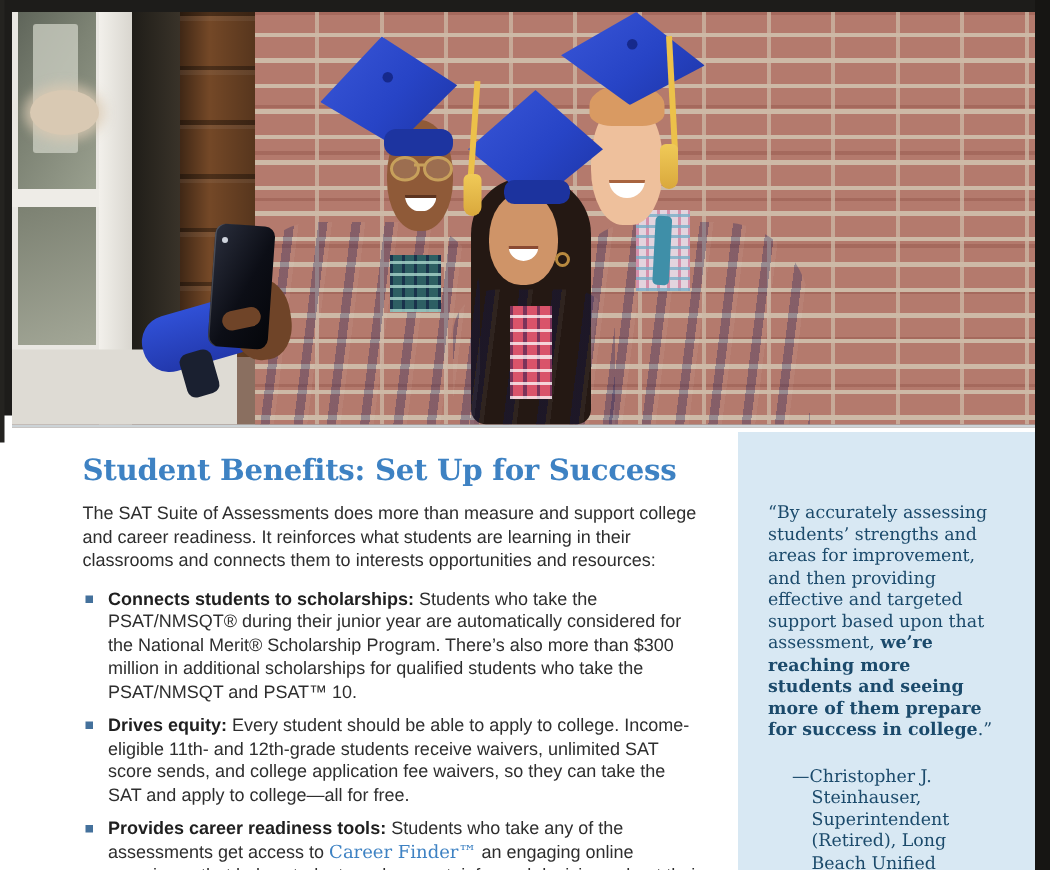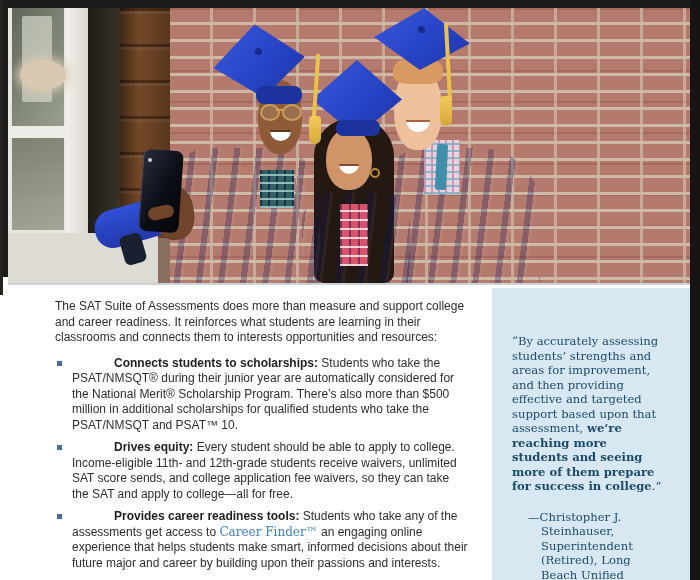--- a/index.html
+++ b/index.html
@@ -96,21 +96,21 @@
 
   
   .main{position:absolute;left:55px;top:299px;width:414px;}
   .heading{margin:3px 0 10px 0;font-family:"DejaVu Serif",serif;font-weight:700;
            font-size:19.5px;line-height:23px;color:#3e82c3;letter-spacing:-.2px;}
   .intro{margin:0 0 10px 0;font-size:12px;line-height:15.5px;color:#2e2e2e;}
   .bullets{list-style:none;margin:0;padding:0;}
   .bullets li{position:relative;padding-left:17px;margin-bottom:7px;
               font-size:12px;line-height:15.5px;color:#2e2e2e;}
   .bullet-sq{position:absolute;left:2px;top:5px;width:5px;height:5px;background:#44719c;}
-  .bullets strong{color:#1f1f1f;margin-left:42px;}
+  .bullets strong{color:#1f1f1f;}
   .career-link{font-family:"DejaVu Serif",serif;font-weight:400;color:#3e82c3;text-decoration:none;}
 
   
   .sidebar{position:absolute;left:492px;top:288px;width:198px;height:292px;
            background:#d8e8f3;box-sizing:border-box;padding:46px 24px 0 20px;}
   .quote{margin:0 0 11px 0;font-family:"DejaVu Serif",serif;font-size:11.6px;
          line-height:14.5px;color:#1b4a6b;}
   .quote b{font-weight:700;}
   .attribution{margin:16px;font-family:"DejaVu Serif",serif;font-size:11.6px;line-height:14.5px;
                color:#1b4a6b;padding-left:13px;text-indent:-13px;}
@@ -172,25 +172,26 @@
     <div class="tassel-tuft tassel1-tuft"></div>
     <div class="arm1"></div>
     <div class="cuff1"></div>
     <div class="hand1"></div>
     <div class="phone1"></div>
     <div class="phone-cam"></div>
     <div class="thumb1"></div>
   </div>
 
   <div class="main">
+    <h1 class="heading">Student Benefits: Set Up for Success</h1>
     <p class="intro">The SAT Suite of Assessments does more than measure and support college and career readiness. It reinforces what students are learning in their classrooms and connects them to interests opportunities and resources:</p>
     <ul class="bullets">
       <li>
         <span class="bullet-sq"></span>
-        <strong>Connects students to scholarships:</strong><span> Students who take the PSAT/NMSQT® during their junior year are automatically considered for the National Merit® Scholarship Program. There’s also more than $500 million in additional scholarships for qualified students who take the PSAT/NMSQT and PSAT™ 10.</span>
+        <strong>Connects students to scholarships:</strong><span> Students who take the PSAT/NMSQT® during their junior year are automatically considered for the National Merit® Scholarship Program. There’s also more than $300 million in additional scholarships for qualified students who take the PSAT/NMSQT and PSAT™ 10.</span>
       </li>
       <li>
         <span class="bullet-sq"></span>
         <strong>Drives equity:</strong><span> Every student should be able to apply to college. Income-eligible 11th- and 12th-grade students receive waivers, unlimited SAT score sends, and college application fee waivers, so they can take the SAT and apply to college—all for free.</span>
       </li>
       <li>
         <span class="bullet-sq"></span>
         <strong>Provides career readiness tools:</strong><span> Students who take any of the assessments get access to </span><a href="#" class="career-link">Career Finder™</a><span> an engaging online experience that helps students make smart, informed decisions about their future major and career by building upon their passions and interests.</span>
       </li>
     </ul>

